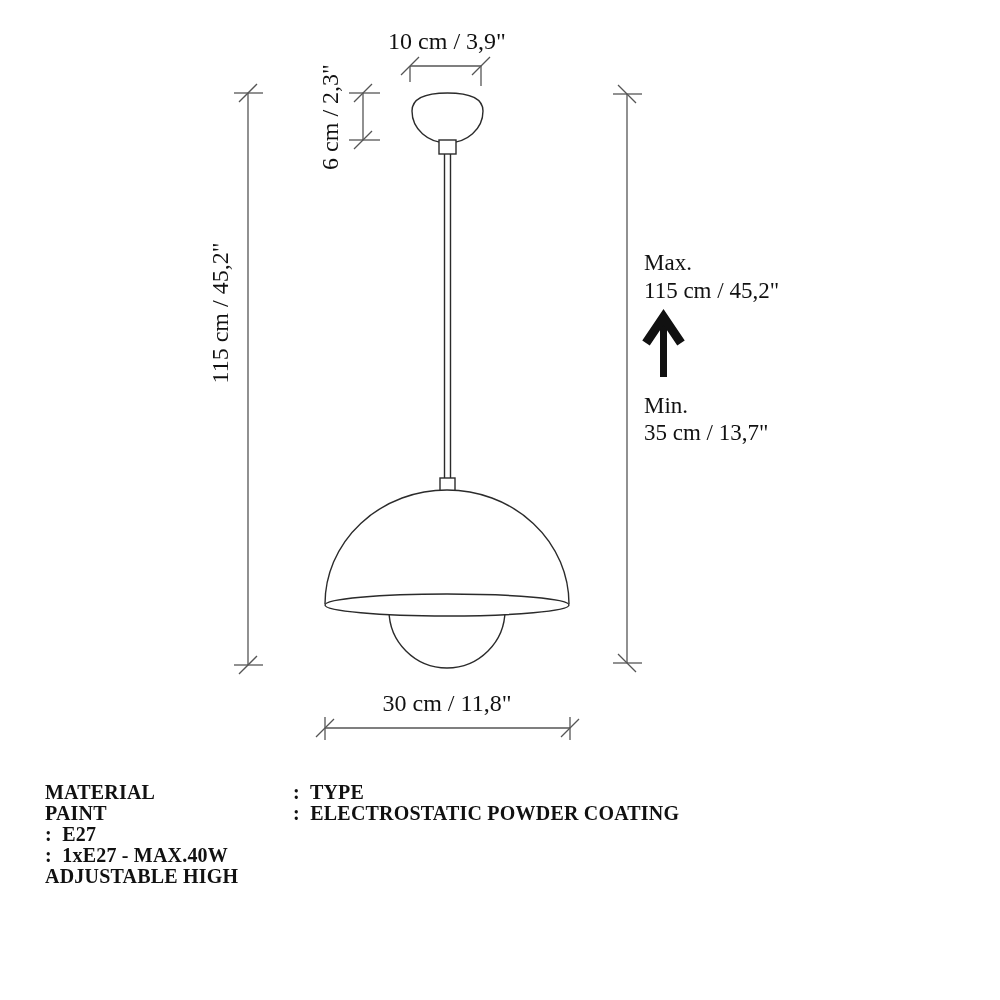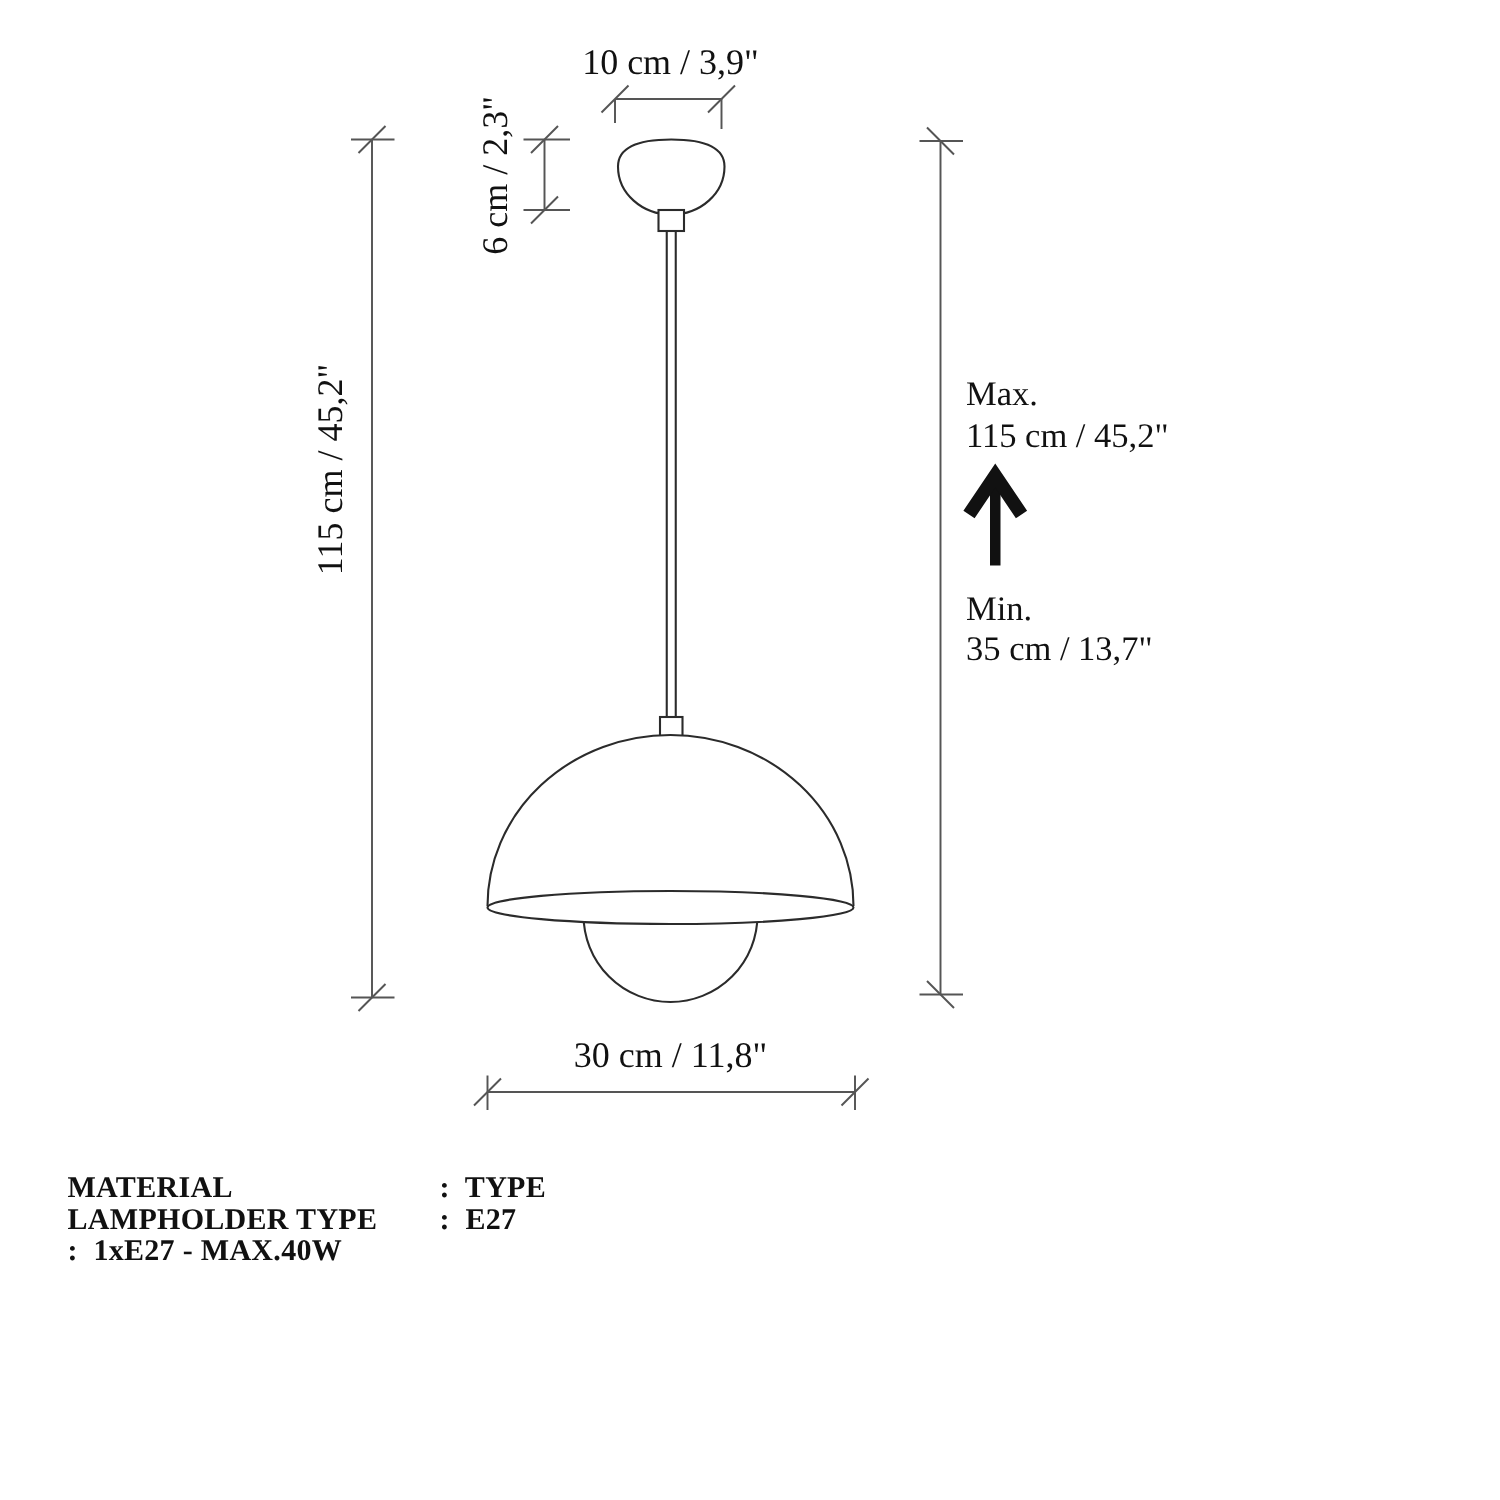--- a/index.html
+++ b/index.html
@@ -100,25 +100,32 @@
     <text class="dim-text-sm" x="644" y="440">35 cm / 13,7"</text>
     <text class="dim-text" x="447" y="711" text-anchor="middle">30 cm / 11,8"</text>
   </svg>
 
   <div id="specs">
     <div class="spec-row">
       <span class="spec-label">MATERIAL</span>
       <span class="spec-value">:  TYPE</span>
     </div>
     <div class="spec-row">
-      <span class="spec-label">LAMPHOLDER TYPE</span>
+      <span class="spec-label">PAINT</span>
+      <span class="spec-value">:  ELECTROSTATIC POWDER COATING</span>
+    </div>
+    <div class="spec-row">
       <span class="spec-value">:  E27</span>
     </div>
     <div class="spec-row">
       <span class="spec-value">:  1xE27 - MAX.40W</span>
+    </div>
+    <div class="spec-row">
+      <span class="spec-label">ADJUSTABLE HIGH</span>
+      <span class="spec-value"></span>
     </div>
   </div>
 
   <div id="badges">
 
     
     
 
     
     

